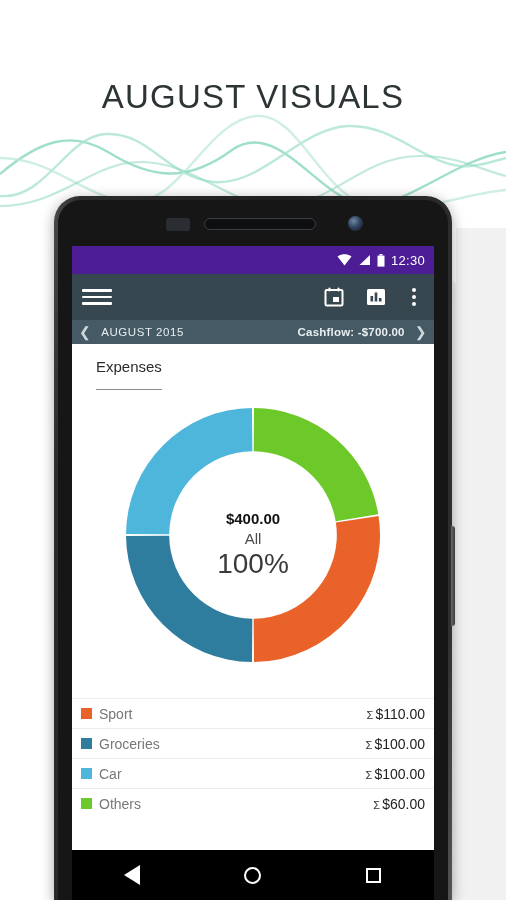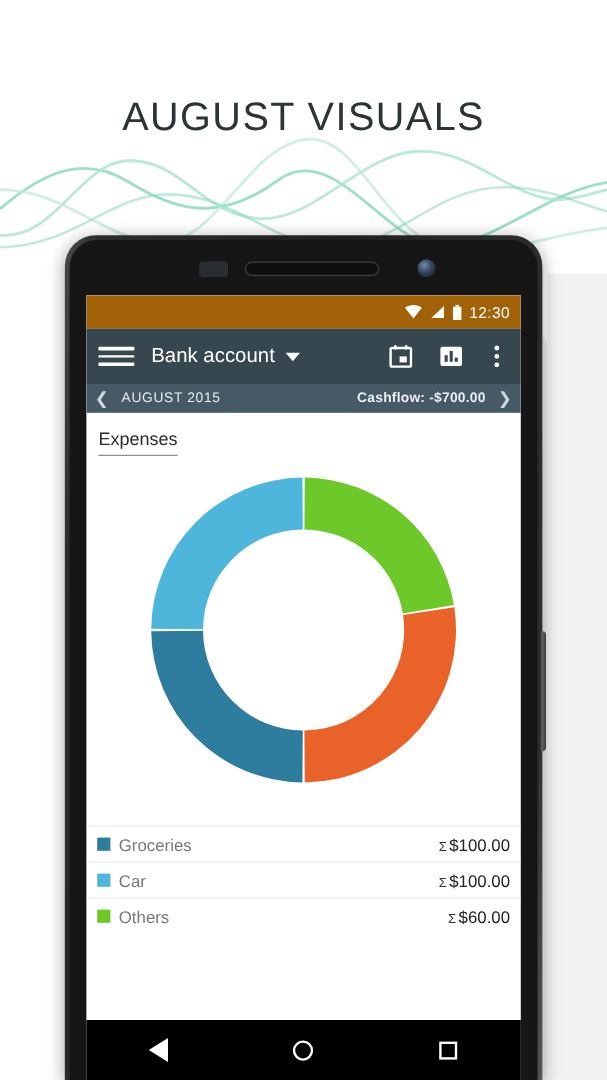--- a/index.html
+++ b/index.html
@@ -63,21 +63,21 @@
   }
 
   
   #screen {
     position:absolute; left:18px; top:50px; width:362px; height:654px;
     background:#ffffff; overflow:hidden;
   }
 
   
   #statusbar {
-    height:28px; background:#a16207;
+    height:28px; background:#4c1d95;
     display:flex; align-items:center; justify-content:flex-end;
     padding-right:9px; gap:6px;
   }
   #statusbar .clock { color:#fff; font-size:13px; letter-spacing:.3px; }
   .sb-ico { display:block; }
 
   
   #appbar {
     height:46px; background:#37474f;
     display:flex; align-items:center; padding:0 10px; gap:0;
@@ -102,21 +102,21 @@
   }
   #periodbar .month { font-weight:400; margin-left:10px; }
   #periodbar .flow { margin-left:auto; font-weight:700; letter-spacing:.2px; }
   .chev { color:#cfd8dc; font-size:14px; cursor:pointer; line-height:1; }
   .chev.right { margin-left:10px; }
 
   
   #tabs { padding:14px 0 0 10px; }
   #tab-expenses {
     display:inline-block; color:#2b2b2b; font-size:15px;
-    border-bottom:1.5px solid #8d8d8d; padding-bottom:4px; cursor:pointer;
+    border-bottom:1.5px solid #8d8d8d; padding-bottom:14px; cursor:pointer;margin-left:14px;
   }
 
   
   #chart-area { position:relative; height:296px; margin-top:4px; }
   #donut { position:absolute; left:50%; top:6px; transform:translateX(-50%); }
   #donut-center {
     position:absolute; left:50%; top:116px; transform:translateX(-50%);
     text-align:center; width:180px;
   }
   #donut-center .amount { font-size:15px; font-weight:700; color:#111; }
@@ -183,24 +183,20 @@
       </svg>
       <span class="clock">12:30</span>
     </div>
 
     <div id="appbar">
       <div id="hamburger">
           <i></i>
           <i></i>
           <i></i>
         </div>
-      <div id="account-select">
-        <span class="lbl">Bank account</span>
-        <span class="caret"></span>
-      </div>
       <div id="appbar-actions">
         <span class="act">
           <svg width="20" height="20" viewBox="0 0 20 20">
             <rect x="1.5" y="3" width="17" height="15.5" rx="1.2" fill="none" stroke="#fff" stroke-width="2"></rect>
             <rect x="4.5" y="0.5" width="2" height="4" rx="1" fill="#fff"></rect>
             <rect x="13.5" y="0.5" width="2" height="4" rx="1" fill="#fff"></rect>
             <rect x="9" y="10" width="6" height="5" fill="#fff"></rect>
           </svg>
         </span>
         <span class="act">
@@ -232,23 +228,35 @@
 
     <div id="chart-area">
       <svg id="donut" width="270" height="270" viewBox="0 0 270 270">
         <g id="donut-slices" transform="translate(135,135)">
             <path d="M0.9999896666780395,-126.99606301246719 A127,127 0 0 1 125.27609789034673,-20.854239314064266 L82.68222460762885,-13.763797947282416 A83.82000000000001,83.82000000000001 0 0 0 0.6599931800075061,-83.81740158822835 Z" fill="#6dc82a"></path>
             <path d="M125.5889635874518,-18.878883045077245 A127,127 0 0 1 0.9999896666780113,126.99606301246719 L0.6599931800074875,83.81740158822835 A83.82000000000001,83.82000000000001 0 0 0 82.8887159677182,-12.460062809750982 Z" fill="#e8622a"></path>
             <path d="M-0.999989666678052,126.99606301246719 A127,127 0 0 1 -126.99606301246719,0.9999896666780471 L-83.81740158822835,0.6599931800075112 A83.82000000000001,83.82000000000001 0 0 0 -0.6599931800075144,83.81740158822835 Z" fill="#2e7d9e"></path>
             <path d="M-126.99606301246719,-0.9999896666780161 A127,127 0 0 1 -0.9999896666780549,-126.99606301246719 L-0.6599931800075163,-83.81740158822835 A83.82000000000001,83.82000000000001 0 0 0 -83.81740158822835,-0.6599931800074906 Z" fill="#4db6da"></path>
           </g>
       </svg>
+      <div id="donut-center">
+        <div class="amount">$400.00</div>
+        <div class="scope">All</div>
+        <div class="percent">100%</div>
+      </div>
     </div>
 
     <div id="legend">
+      <div class="legend-row">
+        <span class="sw" style="background: rgb(232, 98, 42);"></span>
+        <span class="name">Sport</span>
+        <span class="val">
+          <span class="sig">Σ</span><span class="amt">$110.00</span>
+        </span>
+      </div>
 
       <div class="legend-row">
         <span class="sw" style="background: rgb(46, 125, 158);"></span>
         <span class="name">Groceries</span>
         <span class="val">
           <span class="sig">Σ</span><span class="amt">$100.00</span>
         </span>
       </div>
 
       <div class="legend-row">

